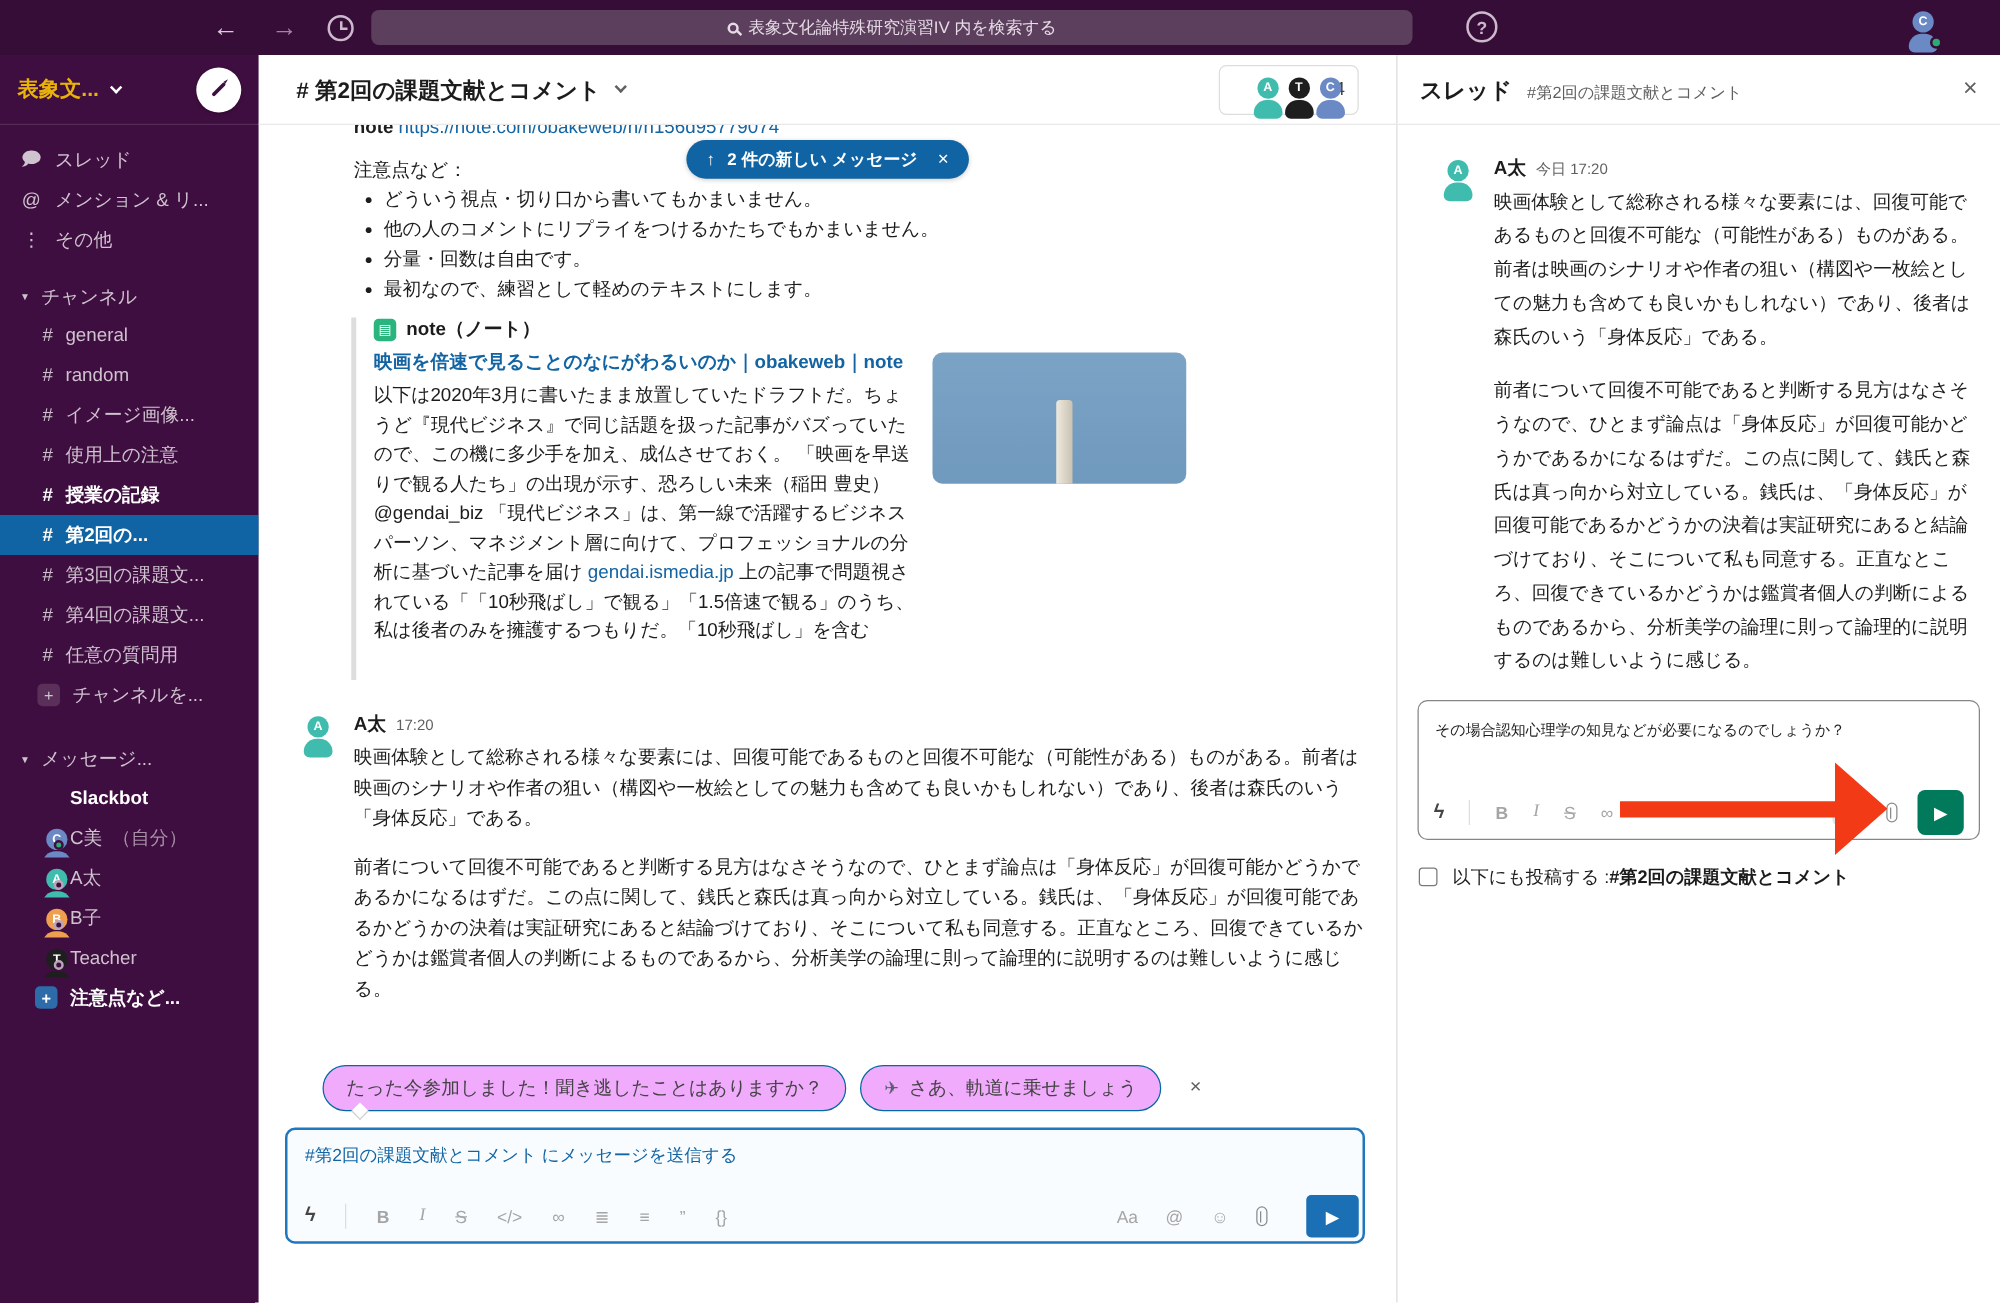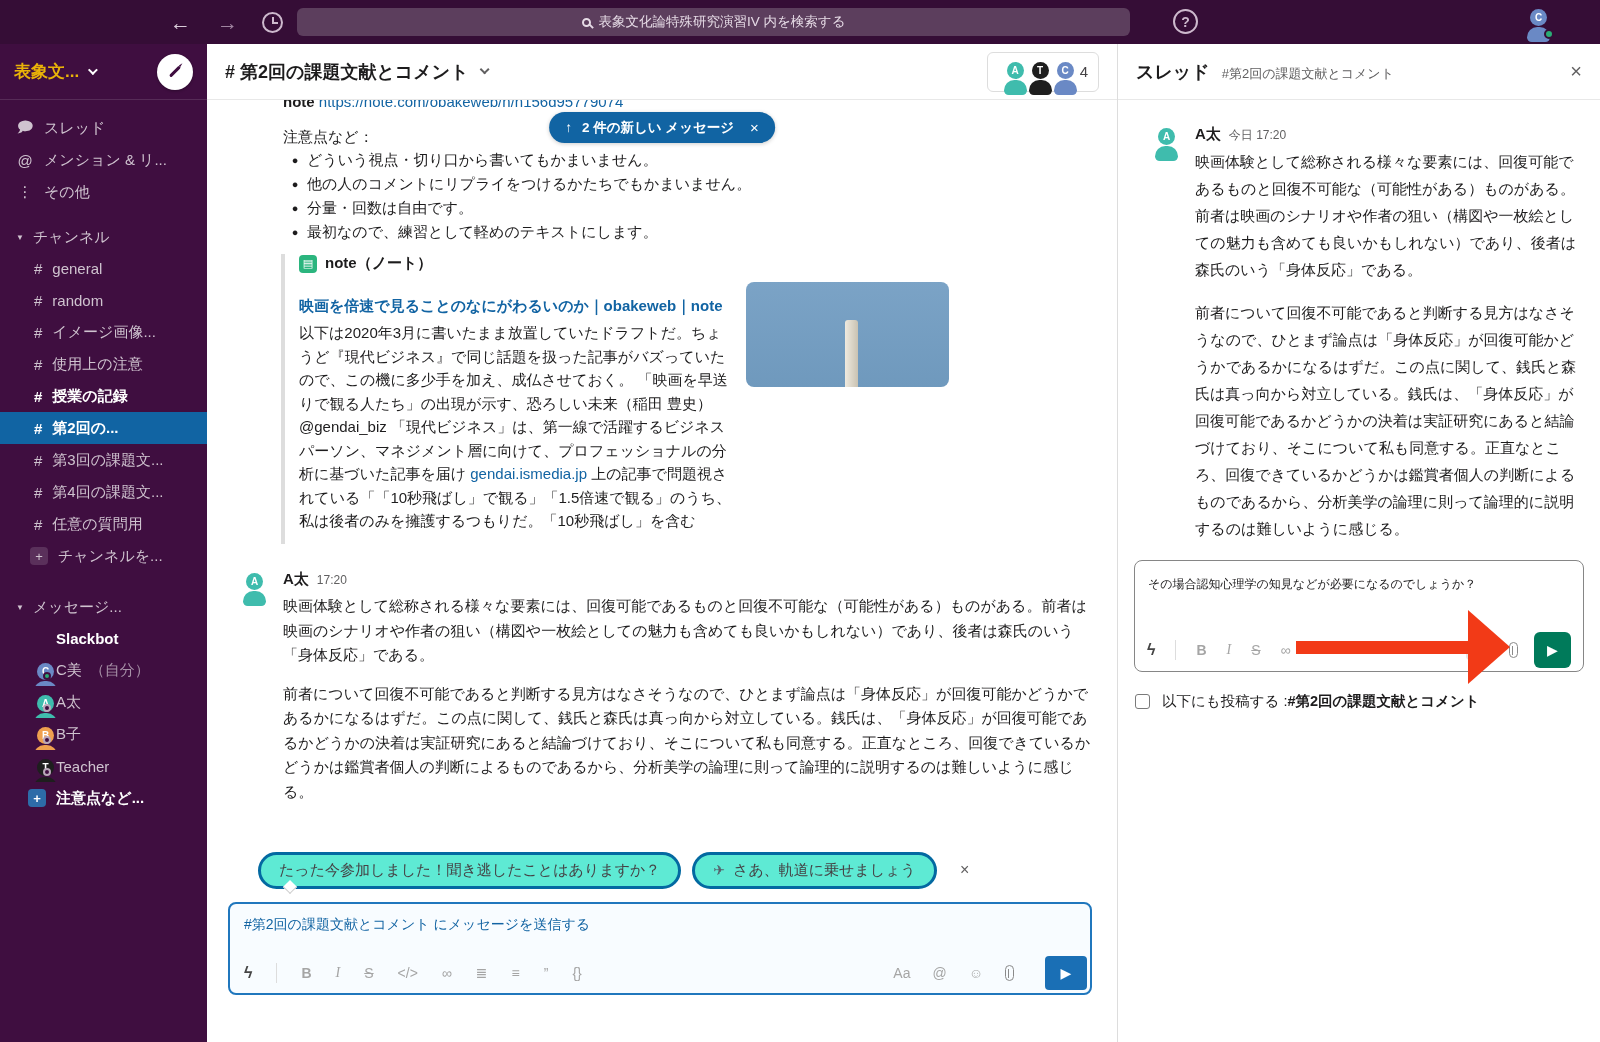--- a/index.html
+++ b/index.html
@@ -59,55 +59,55 @@
     display:flex; align-items:center; justify-content:center; font-size:13px; flex:none; }
   .plus-tile.blue { background:#2d6ca8; color:#fff; }
   .dmrow { padding-left:28px; gap:8px; }
   .av-holder { position:relative; flex:none; }
   .pdot { position:absolute; right:-3px; bottom:0px; width:8px; height:8px; border-radius:50%; background:#2bac76; border:2px solid #3f0e40; }
   .pdot.off { background:#3f0e40; border:2px solid #b9a7b9; }
   .dim-suffix { color:#a791a7; }
 
   
   #main { position:absolute; left:207px; top:44px; width:910px; height:998px; background:#fff; display:flex; flex-direction:column; }
-  #chan-head { height:56px; border-bottom:1px solid #e8e8e8; display:flex; align-items:center; padding:0 18px; flex:none; }
+  #chan-head { height:56px; border-bottom:1px solid #e8e8e8; display:flex; align-items:center; padding:0 30px; flex:none;text-align:center; }
   #chan-title { font-size:18px; font-weight:900; }
   .chev-dk { width:7px; height:7px; border-right:2px solid #616061; border-bottom:2px solid #616061; transform:rotate(45deg) translateY(-3px); display:inline-block; margin-left:10px; }
   #members { margin-left:auto; border:1px solid #dddddd; border-radius:6px; height:40px; display:flex; align-items:center; padding:0 10px; gap:3px; cursor:pointer; }
   #members .cnt { font-size:15px; color:#454245; margin-left:7px; }
   #msgs { flex:1 1 auto; overflow:hidden; position:relative; font-size:15px; }
   #newpill { position:absolute; left:50%; transform:translateX(-50%); top:12px; height:31px; background:#1164a3; color:#fff;
     border-radius:18px; display:flex; align-items:center; gap:10px; padding:0 16px; font-size:13.5px; font-weight:700; z-index:5; box-shadow:0 1px 4px rgba(0,0,0,.2); cursor:pointer; }
   #newpill .x { font-weight:400; font-size:15px; margin-left:6px; cursor:pointer; }
   #intro { margin-top:-9px; padding:0 20px 0 76px; line-height:22px; }
   a.lnk, .lnk { color:#1264a3; text-decoration:none; cursor:pointer; }
   #intro-heading { margin-top:13px; }
   .bull { display:flex; line-height:24px; }
   .bull .b { width:24px; text-align:center; flex:none; font-size:11px; }
   #unfurl { margin:10px 20px 0 74px; border-left:4px solid #ddd; padding-left:14px; position:relative; min-height:290px; }
   #unfurl-src { display:flex; align-items:center; gap:8px; font-weight:700; }
   .note-ic { width:18px; height:18px; border-radius:4px; background:#2bb57e; color:#fff; font-size:11px; display:flex; align-items:center; justify-content:center; }
-  #unfurl-title { width:440px; color:#1264a3; font-weight:700; line-height:25px; margin-top:20px; cursor:pointer; }
+  #unfurl-title { width:440px; color:#1264a3; font-weight:700; line-height:25px; margin-top:4px; cursor:pointer; }
   #unfurl-body { width:436px; line-height:23.5px; margin-top:3px; }
   #unfurl-img { position:absolute; left:461px; top:28px; width:203px; height:105px; border-radius:8px;
     background:linear-gradient(180deg,#7ba3c6 0%,#6f99bd 100%); overflow:hidden; cursor:pointer; }
   #unfurl-img .chimney { position:absolute; left:49%; top:36%; width:13px; height:70px; background:linear-gradient(90deg,#efeadf,#c9c2b2); border-radius:3px 3px 0 0; }
   .msg { display:flex; gap:10px; margin:26px 20px 0 30px; }
   .msg-body { flex:1; max-width:810px; }
   .msg-head { display:flex; align-items:baseline; gap:8px; }
   .msg-author { font-weight:900; font-size:15px; }
   .msg-time { font-size:12px; color:#616061; }
   .msg p { line-height:24.5px; margin-top:5px; }
   .msg p + p { margin-top:14px; }
 
   
   #footer { flex:none; padding:0 25px 0 21px; }
   #pills { display:flex; align-items:center; gap:11px; margin-left:30px; height:38px; }
-  .sugg { border:3px solid #0369a1; border-radius:19px; height:37px; display:flex; align-items:center; gap:8px;
-    padding:0 18px; font-size:15px; color:#454245; background:#5eead4; cursor:pointer; position:relative; }
+  .sugg { border:1px solid #0369a1; border-radius:19px; height:37px; display:flex; align-items:center; gap:8px;
+    padding:0 18px; font-size:15px; color:#454245; background:#f0abfc; cursor:pointer; position:relative; }
   .sugg .tail { position:absolute; left:24px; bottom:-6px; width:10px; height:10px; background:#fff;
     border-right:1px solid #cfcfcf; border-bottom:1px solid #cfcfcf; transform:rotate(45deg); }
   .sugg .sic { color:#56606b; font-size:14px; }
   #pillclose { color:#616061; font-size:16px; margin-left:12px; cursor:pointer; }
   #composer { margin-top:13px; height:93px; border:2px solid #2077bd; border-radius:8px; background:#f8fcff; position:relative; }
   #composer-ph { padding:12px 14px; color:#1264a3; font-size:14px; }
   .ctools { position:absolute; left:0; right:0; bottom:0; height:40px; display:flex; align-items:center; padding:0 14px; gap:24px; color:#a5a5a5; font-size:14px; }
   .ctools .bolt { color:#454545; font-size:16px; font-weight:700; }
   .vdiv { width:1px; height:20px; background:#ddd; }
   .tic { cursor:pointer; line-height:1; }

